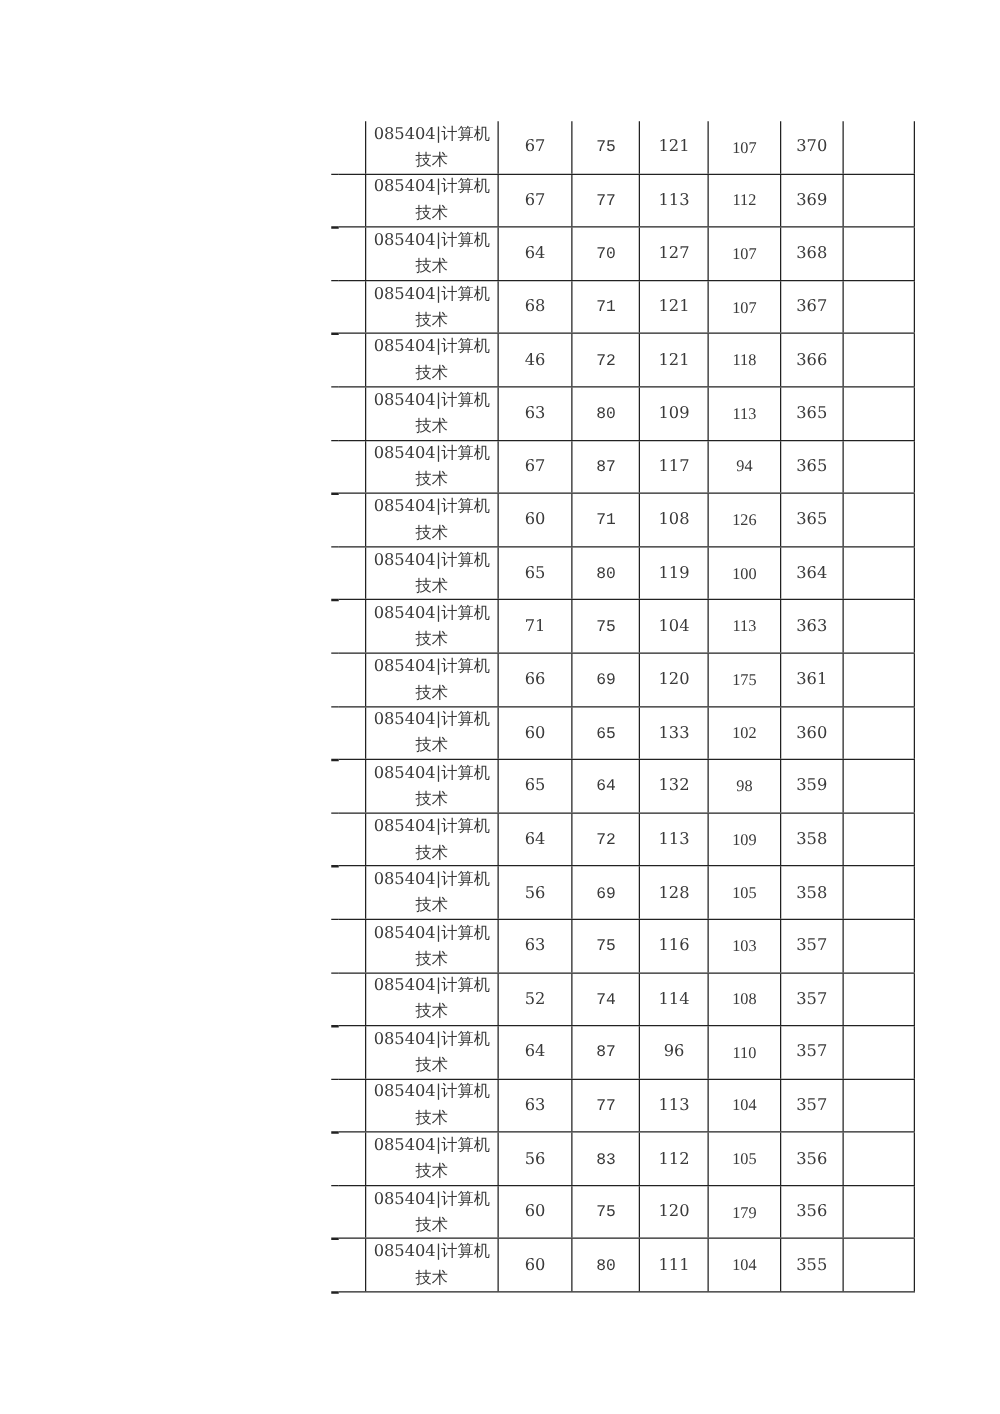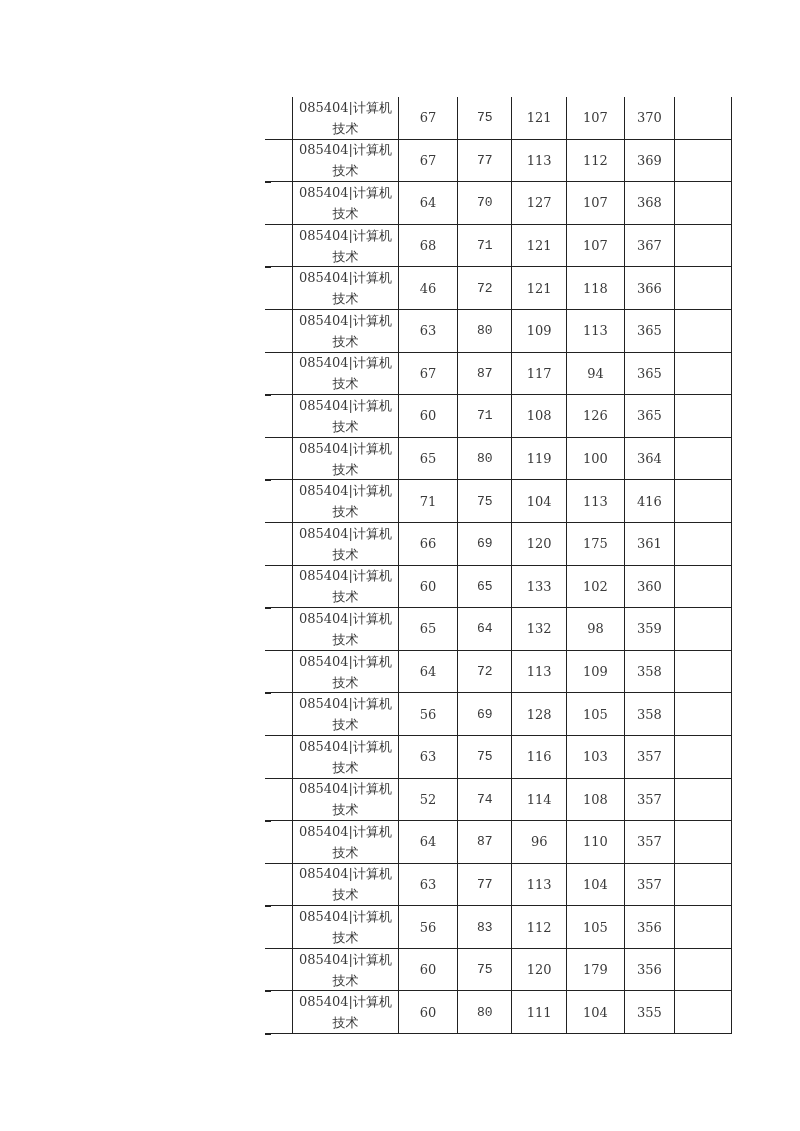--- a/index.html
+++ b/index.html
@@ -9,21 +9,21 @@
   .tbl { position: absolute; left: 271px; top: 97px; width: 461px; }
   .row { position: relative; height: 42.6px; border-bottom: 1.5px solid #222; box-sizing: border-box; display: flex; }
   .row::before { content: ""; position: absolute; left: -6px; bottom: -1.5px; width: 6px; height: 1.5px; background: #222; }
   .cell { box-sizing: border-box; border-left: 1.5px solid #222; display: flex; align-items: center; justify-content: center;
           font-size: 13px; color: #3a3a3a; text-align: center; }
   .cell:last-child { border-right: 1.5px solid #222; }
   .c0 { width: 111px; flex-direction: column; line-height: 21px; font-size: 13px; margin-left: 21px; }
   .c1 { width: 62px; }
   .c2 { width: 57px; font-family: Liberation Mono, monospace; }
   .c3 { width: 57px; }
-  .c4 { width: 61px; }
+  .c4 { width: 61px; font-family: Liberation Serif, serif; }
   .c5 { width: 52px; }
   .c6 { width: 61px; }
   .major-line1 { display: block; white-space: nowrap; }
   .major-line2 { display: block; }
 </style>
 </head>
 <body>
 
 <div class="page">
   <div class="tbl" id="tbl">
@@ -146,21 +146,21 @@
 
   <div class="row">
     <div class="cell c0">
       <span class="major-line1">085404|计算机</span>
       <span class="major-line2">技术</span>
     </div>
     <div class="cell c1">71</div>
     <div class="cell c2">75</div>
     <div class="cell c3">104</div>
     <div class="cell c4">113</div>
-    <div class="cell c5">416</div>
+    <div class="cell c5">363</div>
     <div class="cell c6"></div>
   </div>
 
   <div class="row">
     <div class="cell c0">
       <span class="major-line1">085404|计算机</span>
       <span class="major-line2">技术</span>
     </div>
     <div class="cell c1">66</div>
     <div class="cell c2">69</div>

